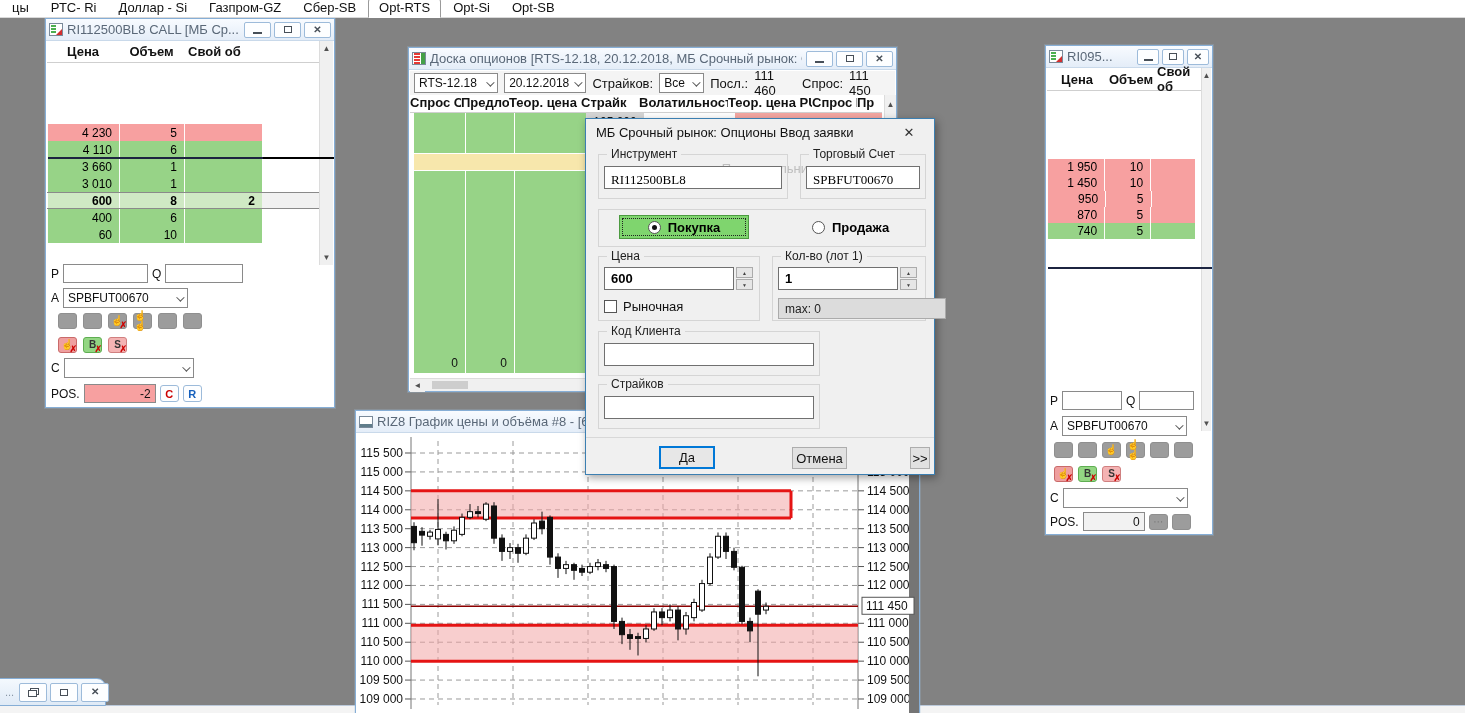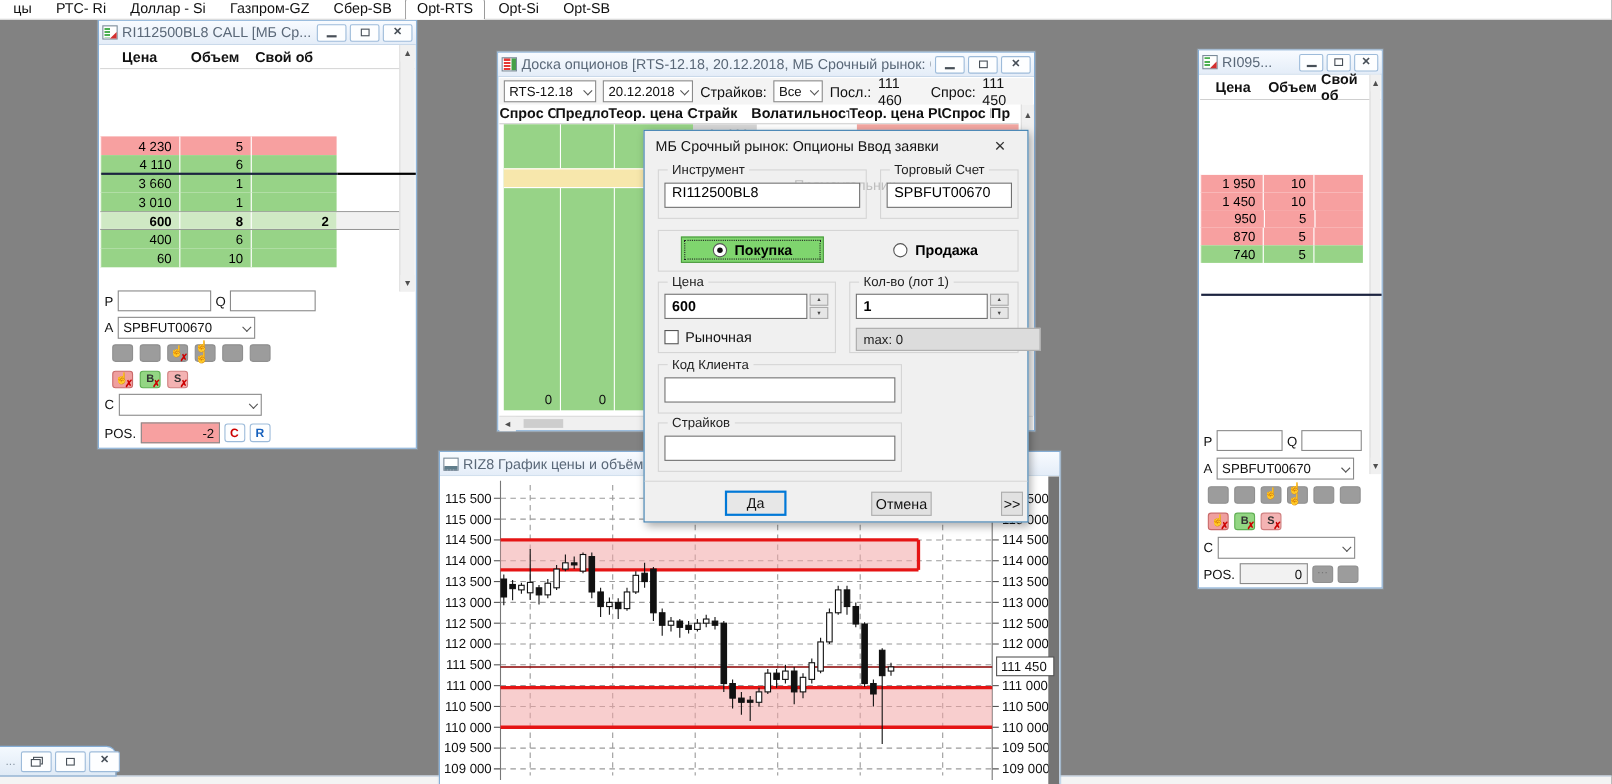--- a/index.html
+++ b/index.html
@@ -9,21 +9,21 @@
   
   .tabbar { position:absolute; left:0; top:0; width:1465px; height:18px;
     background:#ffffff; display:flex; align-items:flex-end; gap:2px;
     padding:0 2px; border-bottom:1px solid #d9d9d9; z-index:50; }
   .tab { font-size:13px; color:#111; padding:1px 10px 2px 10px; white-space:nowrap; }
   .tab.active { border:1px solid #9a9a9a; border-bottom:1px solid #fff;
     border-radius:4px 4px 0 0; background:#fff; position:relative; top:1px; }
 
   
   .window { position:absolute; background:#ffffff; border:1px solid #86aed6;
-    box-shadow:0 0 0 1px rgba(160,190,220,.25);margin-left:44px; }
+    box-shadow:0 0 0 1px rgba(160,190,220,.25); }
   .titlebar { height:22px; background:linear-gradient(#f8fbff,#e4edf8);
     display:flex; align-items:center; padding:0 3px; gap:4px;
     font-size:13px; color:#5a6878; border-bottom:1px solid #c9d9ea;
     white-space:nowrap; overflow:hidden; }
   .title-text { flex:1 1 auto; overflow:hidden; text-overflow:clip; white-space:nowrap; }
   .winbtns { display:flex; gap:3px; flex:0 0 auto; }
   .winbtn { width:27px; height:16px; background:#fdfeff; border:1px solid #9dbbda;
     border-radius:2px; display:flex; align-items:center; justify-content:center;
     color:#474f58; font-size:9px; line-height:1; }
   .glyph-min { width:9px; height:2px; background:#474f58; margin-top:6px; }
@@ -112,21 +112,21 @@
   .dialog { position:absolute; background:#f0f0f0; border:1px solid #3c7fb1;
     box-shadow:2px 3px 8px rgba(0,0,0,.35); z-index:40; }
   .dlg-title { height:26px; display:flex; align-items:center; padding:0 10px;
     font-size:13px; color:#111; }
   .dlg-close { margin-left:auto; width:30px; height:22px; display:flex; align-items:center;
     justify-content:center; font-size:13px; color:#333; }
   .grp { position:absolute; border:1px solid #d5d5d5; }
   .grp-label { position:absolute; top:-8px; left:8px; background:#f0f0f0; padding:0 4px;
     font-size:12px; color:#222; white-space:nowrap; }
   .dlg-combo { position:absolute; background:#fff; border:1px solid #707070; height:23px;
-    font-size:13px; display:flex; align-items:flex-start; padding-left:6px; }
+    font-size:13px; display:flex; align-items:flex-end; padding-left:6px;font-family:Liberation Serif, serif; }
   .dlg-input { position:absolute; background:#fff; border:1px solid #707070; height:23px;
     font-size:13px; font-weight:bold; display:flex; align-items:center; padding-left:6px; }
   .spin { position:absolute; width:17px; height:23px; display:flex; flex-direction:column; gap:1px; }
   .spin div { flex:1; background:#e6e6e6; border:1px solid #ababab; display:flex;
     align-items:center; justify-content:center; font-size:5px; color:#444; }
   .buybtn { position:absolute; background:#7fd56e; border:1px solid #4c9a40;
     outline:1px dotted #222; outline-offset:-4px; display:flex; align-items:center;
     justify-content:center; gap:7px; font-size:13px; font-weight:bold; color:#000; }
   .radio { width:13px; height:13px; border:1px solid #555; border-radius:50%;
     background:#fff; position:relative; flex:0 0 auto; }

